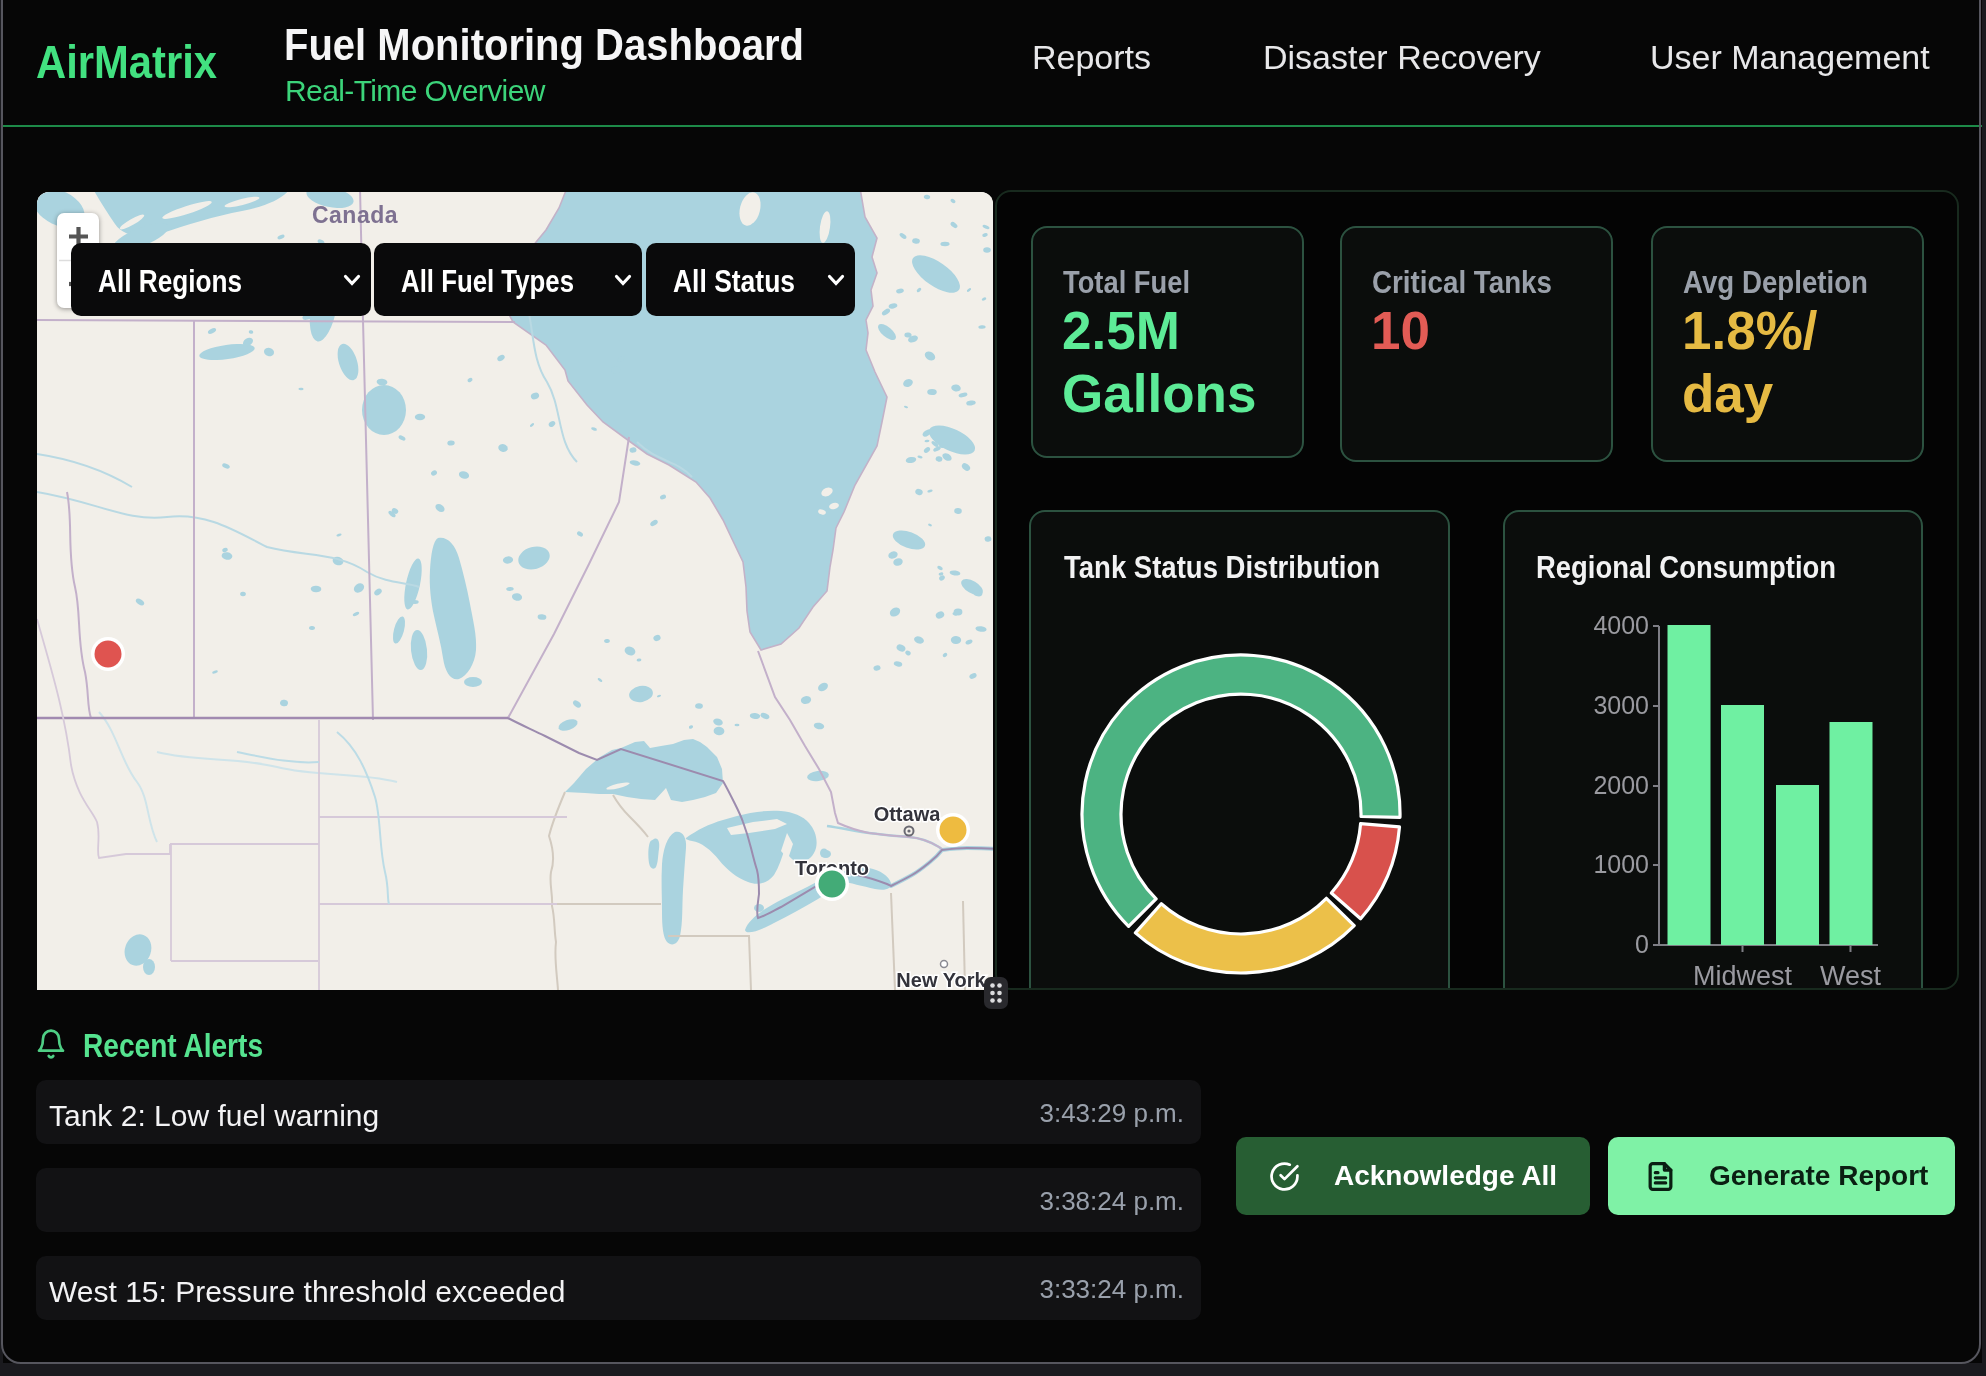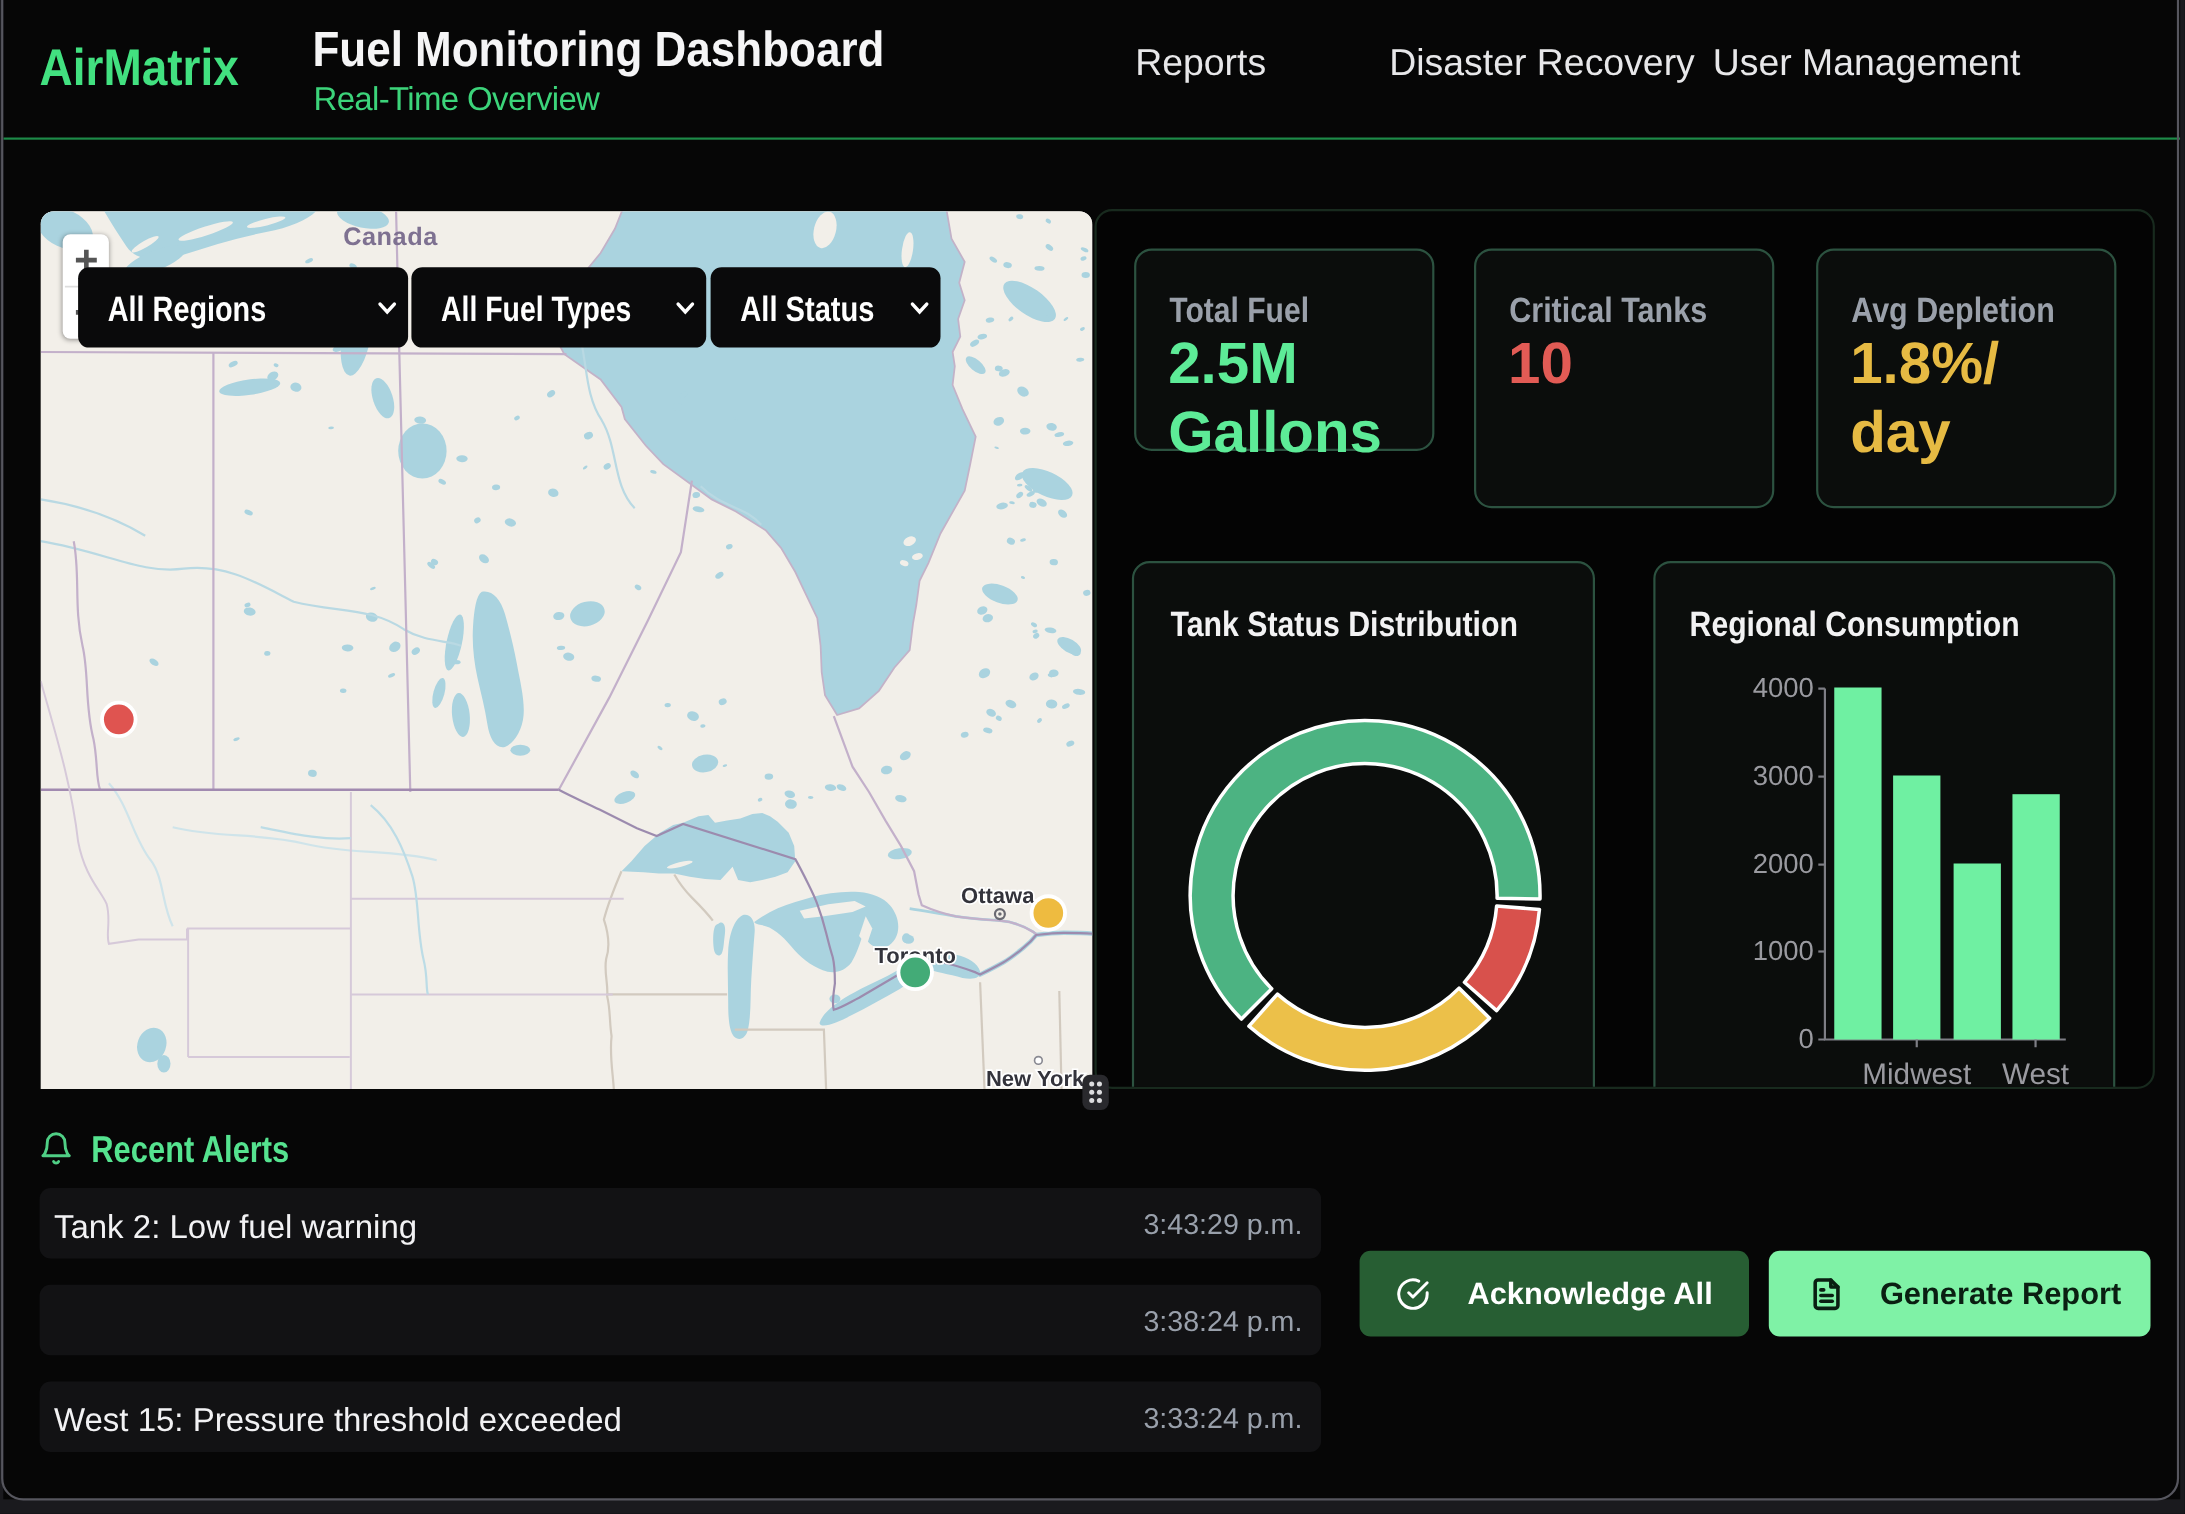--- a/index.html
+++ b/index.html
@@ -36,25 +36,25 @@
 
     <svg class="abs" style="left:33px; top:35px;" width="190" height="58">
         <text x="0" y="42.5" font-size="47" font-weight="bold" fill="#42e180" textLength="181" lengthAdjust="spacingAndGlyphs">AirMatrix</text>
       </svg>
     <svg class="abs" style="left:281px; top:18px;" width="530" height="60">
         <text x="0" y="42" font-size="45" font-weight="bold" fill="#f5f5f6" textLength="520" lengthAdjust="spacingAndGlyphs">Fuel Monitoring Dashboard</text>
       </svg>
     <div class="abs subtitle">Real-Time Overview</div>
     <div class="abs nav" style="left:1029px;">Reports</div>
     <div class="abs nav" style="left:1260px;">Disaster Recovery</div>
-    <div class="abs nav" style="left:1554px;">User Management</div>
+    <div class="abs nav" style="left:1647px;">User Management</div>
     <div class="abs" id="hdr-line"></div>
 
     <div class="abs" id="rpane">
-      <div class="card" style="left:34px; top:34px; width:273px; height:184px;">
+      <div class="card" style="left:34px; top:34px; width:273px; height:232px;">
         <svg style="position:absolute;left:30px;top:37px;" width="133" height="36">
             <text x="0" y="28" font-size="32" font-weight="600" fill="#9aa0aa" textLength="127" lengthAdjust="spacingAndGlyphs">Total Fuel</text>
           </svg>
         <div class="stat-value" style="color:#5deb97;">2.5M<br>Gallons</div>
       </div>
       <div class="card" style="left:343px; top:34px; width:273px; height:236px;">
         <svg style="position:absolute;left:30px;top:37px;" width="186" height="36">
             <text x="0" y="28" font-size="32" font-weight="600" fill="#9aa0aa" textLength="180" lengthAdjust="spacingAndGlyphs">Critical Tanks</text>
           </svg>
         <div class="stat-value" style="color:#e25b55;">10</div>

